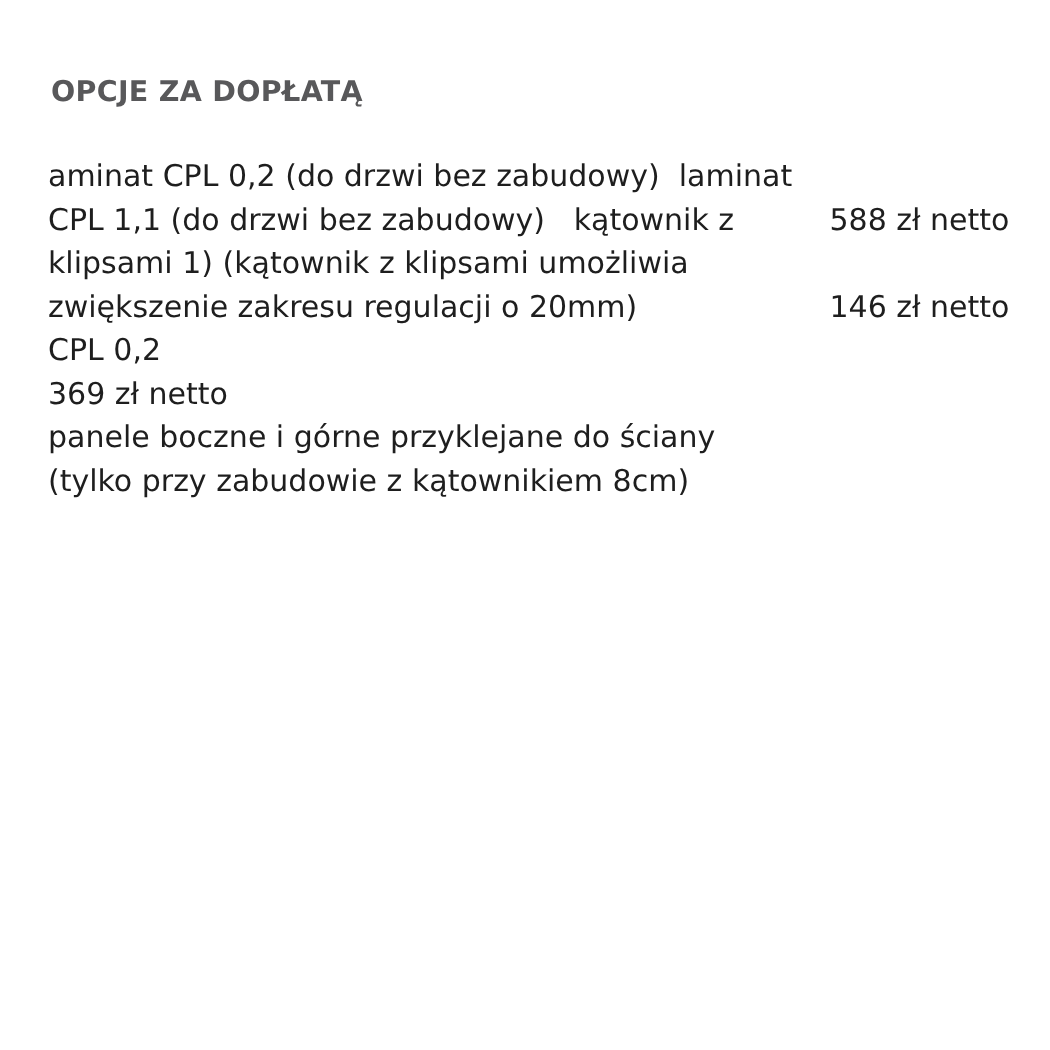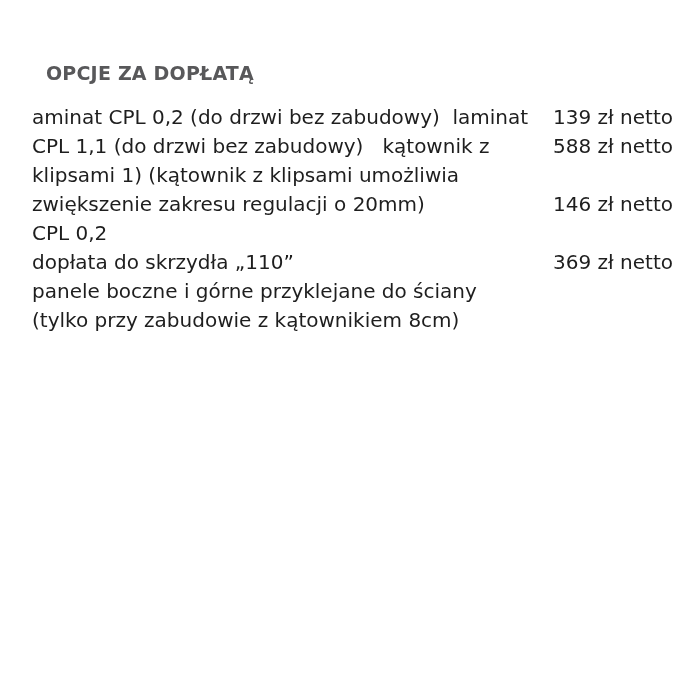--- a/index.html
+++ b/index.html
@@ -12,21 +12,21 @@
     width: 700px;
     height: 700px;
     background: #ffffff;
     overflow: hidden;
     font-family: "DejaVu Sans", "Liberation Sans", sans-serif;
   }
   .heading {
     position: absolute;
     left: 34px;
     top: 50px;
-    margin: 12px;
+    margin: 0;
     font-size: 19px;
     line-height: 22px;
     font-weight: bold;
     letter-spacing: 0.2px;
     color: #58585a;
     text-align: center;
   }
   .price-list {
     position: absolute;
     left: 32px;
@@ -55,21 +55,20 @@
 <body>
 
 <div class="page">
 
   <h1 class="heading">OPCJE ZA DOPŁATĄ</h1>
 
   <div class="price-list">
 
     <div class="row">
       <span class="desc">aminat CPL 0,2 (do drzwi bez zabudowy)  laminat</span>
-      <span class="price">139 zł netto</span>
     </div>
 
     <div class="row">
       <span class="desc">CPL 1,1 (do drzwi bez zabudowy)   kątownik z</span>
       <span class="price">588 zł netto</span>
     </div>
 
     <div class="row">
       <span class="desc">klipsami 1) (kątownik z klipsami umożliwia</span>
       <span class="price"></span>
@@ -78,21 +77,20 @@
     <div class="row">
       <span class="desc">zwiększenie zakresu regulacji o 20mm)</span>
       <span class="price">146 zł netto</span>
     </div>
 
     <div class="row">
       <span class="desc">CPL 0,2</span>
     </div>
 
     <div class="row">
-      <span class="desc">dopłata do skrzydła „110”</span>
       <span class="price">369 zł netto</span>
     </div>
 
     <div class="row">
       <span class="desc">panele boczne i górne przyklejane do ściany</span>
       <span class="price"></span>
     </div>
 
     <div class="row">
       <span class="desc">(tylko przy zabudowie z kątownikiem 8cm)</span>

